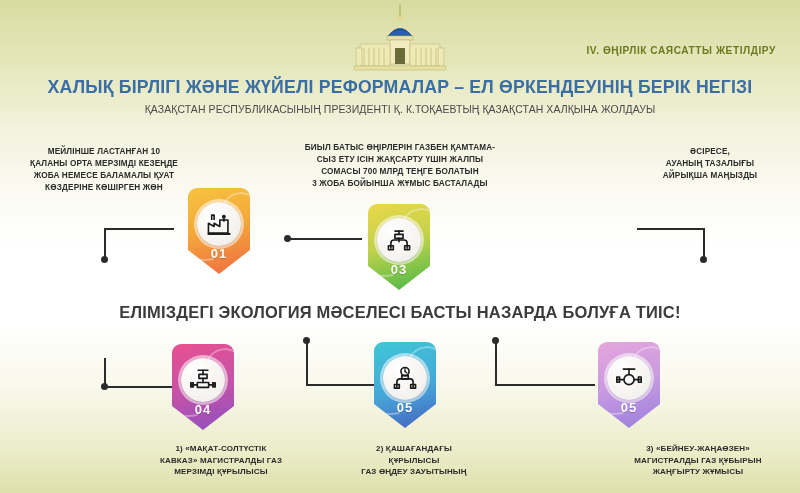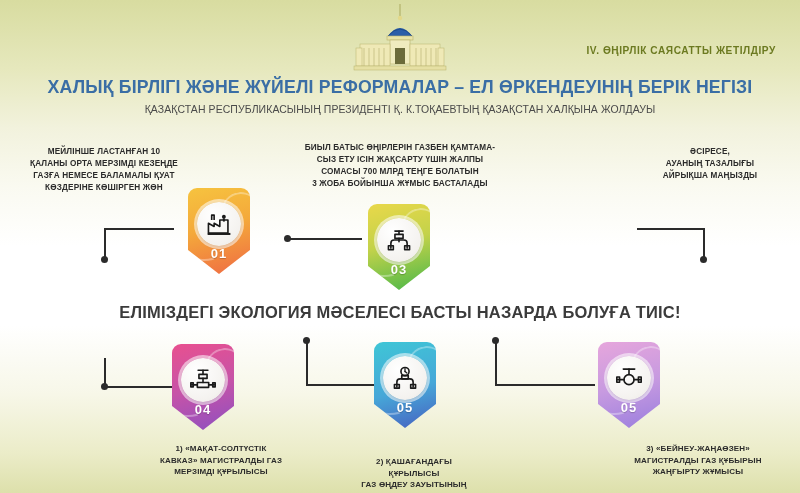--- a/index.html
+++ b/index.html
@@ -142,21 +142,21 @@
     <rect x="16" y="62" width="92" height="4" fill="#e6e0a4" stroke="#b9b36c" stroke-width=".5"></rect>
   </svg>
 
   <div class="kicker">IV. ӨҢІРЛІК САЯСАТТЫ ЖЕТІЛДІРУ</div>
   <div class="headline">ХАЛЫҚ БІРЛІГІ ЖӘНЕ ЖҮЙЕЛІ РЕФОРМАЛАР – ЕЛ ӨРКЕНДЕУІНІҢ БЕРІК НЕГІЗІ</div>
   <div class="subhead">ҚАЗАҚСТАН РЕСПУБЛИКАСЫНЫҢ ПРЕЗИДЕНТІ  Қ. К.ТОҚАЕВТЫҢ  ҚАЗАҚСТАН ХАЛҚЫНА ЖОЛДАУЫ</div>
 
   <div class="tblock" style="left:14px;top:146px;width:180px;">
     <div>МЕЙЛІНШЕ ЛАСТАНҒАН 10</div>
     <div>ҚАЛАНЫ ОРТА МЕРЗІМДІ КЕЗЕҢДЕ</div>
-    <div>ГАЗҒА НЕМЕСЕ БАЛАМАЛЫ ҚУАТ</div>
+    <div>ЖОБА НЕМЕСЕ БАЛАМАЛЫ ҚУАТ</div>
     <div>КӨЗДЕРІНЕ КӨШІРГЕН ЖӨН</div>
   </div>
 
   <div class="tblock" style="left:285px;top:142px;width:230px;">
     <div>БИЫЛ БАТЫС ӨҢІРЛЕРІН ГАЗБЕН ҚАМТАМА-</div>
     <div>СЫЗ ЕТУ ІСІН ЖАҚСАРТУ ҮШІН ЖАЛПЫ</div>
     <div>СОМАСЫ 700 МЛРД ТЕҢГЕ БОЛАТЫН</div>
     <div>3 ЖОБА БОЙЫНША ЖҰМЫС БАСТАЛАДЫ</div>
   </div>
 
@@ -286,21 +286,21 @@
   </div>
 
   <div class="banner">ЕЛІМІЗДЕГІ ЭКОЛОГИЯ МӘСЕЛЕСІ БАСТЫ НАЗАРДА БОЛУҒА ТИІС!</div>
 
   <div class="caption" style="left:123px;top:443px;width:196px;">
     <div>1) «МАҚАТ-СОЛТҮСТІК</div>
     <div>КАВКАЗ» МАГИСТРАЛДЫ ГАЗ</div>
     <div>МЕРЗІМДІ ҚҰРЫЛЫСЫ</div>
   </div>
 
-  <div class="caption" style="left:320px;top:443px;width:188px;margin-top:13px;">
+  <div class="caption" style="left:320px;top:443px;width:188px;">
     <div>2) ҚАШАҒАНДАҒЫ</div>
     <div>ҚҰРЫЛЫСЫ</div>
     <div>ГАЗ ӨҢДЕУ ЗАУЫТЫНЫҢ</div>
   </div>
 
   <div class="caption" style="left:600px;top:443px;width:196px;">
     <div>3) «БЕЙНЕУ-ЖАҢАӨЗЕН»</div>
     <div>МАГИСТРАЛДЫ ГАЗ ҚҰБЫРЫН</div>
     <div>ЖАҢҒЫРТУ ЖҰМЫСЫ</div>
   </div>

